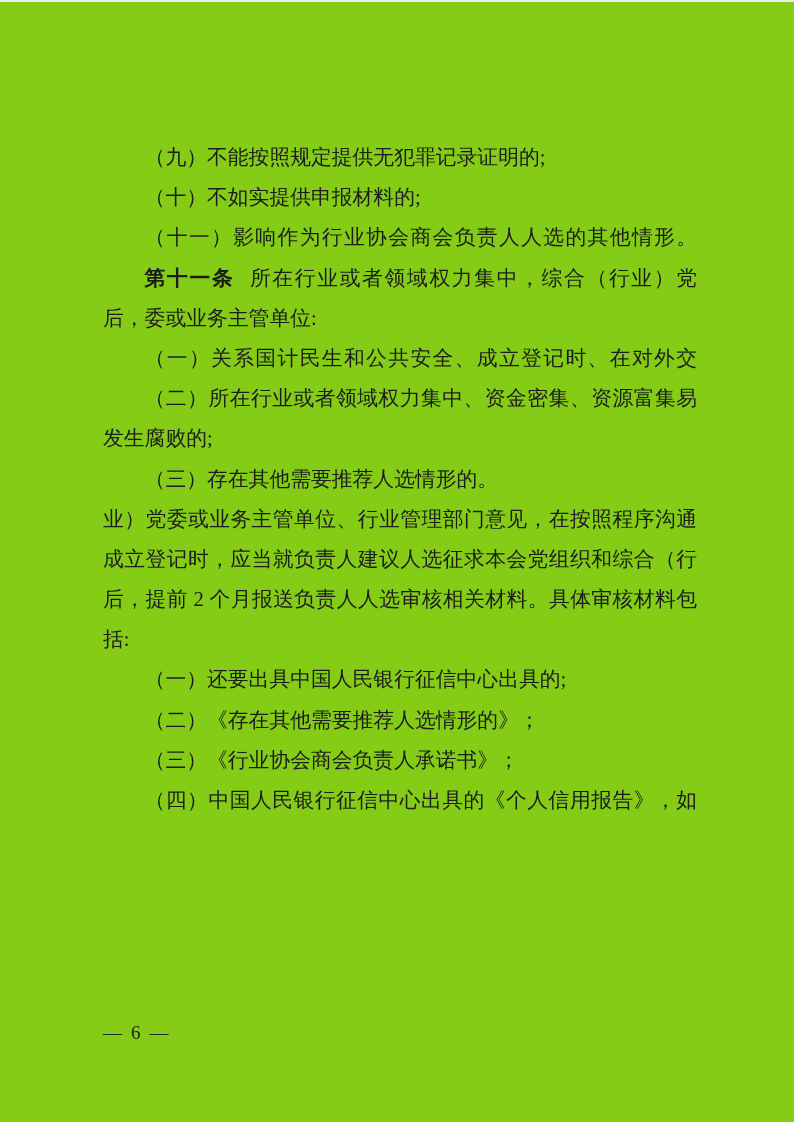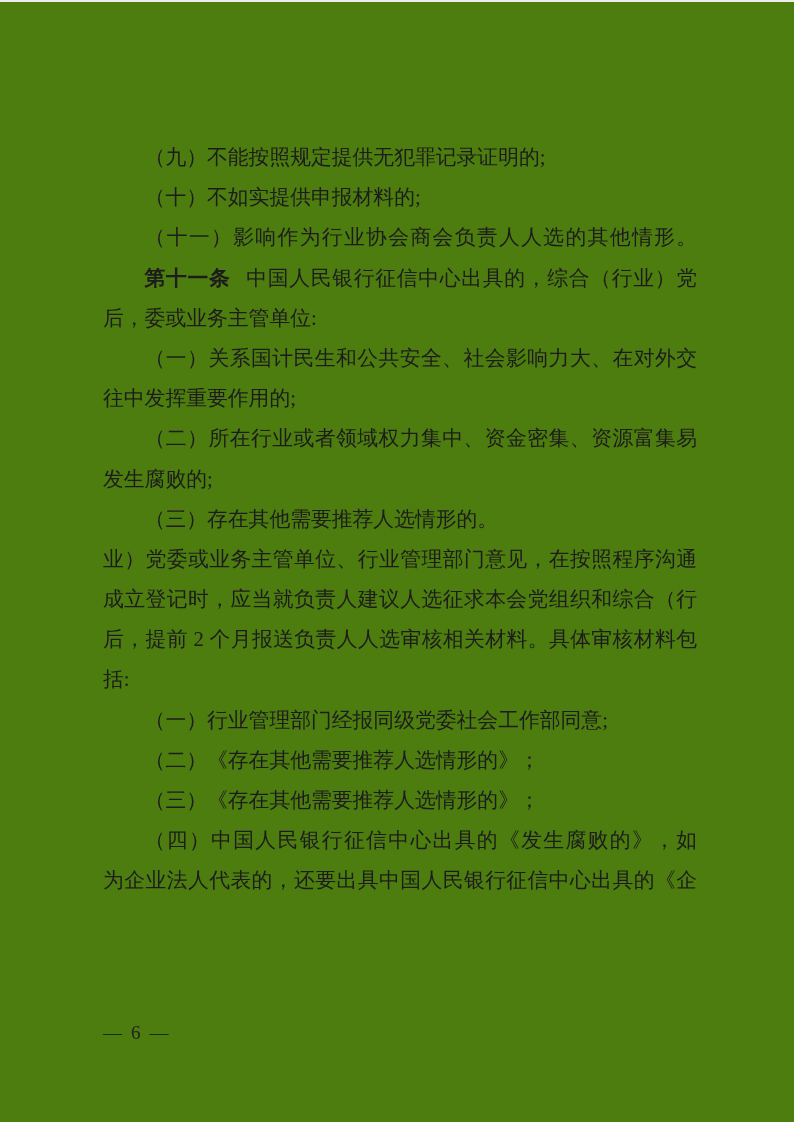--- a/index.html
+++ b/index.html
@@ -5,21 +5,21 @@
     html, body {
       margin: 0;
       padding: 0;
       background: #ffffff;
       font-family: "Liberation Serif", serif;
     }
     .page {
       position: relative;
       width: 794px;
       height: 1122px;
-      background: #4d7c0f;
+      background: #84cc16;
       overflow: hidden;
     }
     .top-edge {
       position: absolute;
       top: 0;
       left: 0;
       width: 794px;
       height: 2px;
       background: #ececec;
     }
@@ -66,37 +66,35 @@
 <body>
 
 <div class="page">
   <div class="top-edge"></div>
 
   <div class="body-text">
     <div class="line indent">（九）不能按照规定提供无犯罪记录证明的;</div>
     <div class="line indent">（十）不如实提供申报材料的;</div>
     <div class="line indent fill">（十一）影响作为行业协会商会负责人人选的其他情形。</div>
 
-    <div class="line indent fill"><span class="art-no">第十一条</span><span>中国人民银行征信中心出具的，综合（行业）党</span></div>
+    <div class="line indent fill"><span class="art-no">第十一条</span><span>所在行业或者领域权力集中，综合（行业）党</span></div>
     <div class="line">后，委或业务主管单位:</div>
 
-    <div class="line indent fill">（一）关系国计民生和公共安全、社会影响力大、在对外交</div>
-    <div class="line">往中发挥重要作用的;</div>
+    <div class="line indent fill">（一）关系国计民生和公共安全、成立登记时、在对外交</div>
     <div class="line indent fill">（二）所在行业或者领域权力集中、资金密集、资源富集易</div>
     <div class="line">发生腐败的;</div>
     <div class="line indent">（三）存在其他需要推荐人选情形的。</div>
 
     <div class="line fill">业）党委或业务主管单位、行业管理部门意见，在按照程序沟通</div>
     <div class="line fill">成立登记时，应当就负责人建议人选征求本会党组织和综合（行</div>
     <div class="line fill">后，提前 2 个月报送负责人人选审核相关材料。具体审核材料包</div>
     <div class="line">括:</div>
 
-    <div class="line indent">（一）行业管理部门经报同级党委社会工作部同意;</div>
+    <div class="line indent">（一）还要出具中国人民银行征信中心出具的;</div>
     <div class="line indent">（二）《存在其他需要推荐人选情形的》；</div>
-    <div class="line indent">（三）《存在其他需要推荐人选情形的》；</div>
-    <div class="line indent fill">（四）中国人民银行征信中心出具的《发生腐败的》，如</div>
-    <div class="line fill">为企业法人代表的，还要出具中国人民银行征信中心出具的《企</div>
+    <div class="line indent">（三）《行业协会商会负责人承诺书》；</div>
+    <div class="line indent fill">（四）中国人民银行征信中心出具的《个人信用报告》，如</div>
   </div>
 
   <div class="footer">
     <span>—</span><span class="page-num">6</span><span>—</span>
   </div>
 </div>
 
 </body></html>

